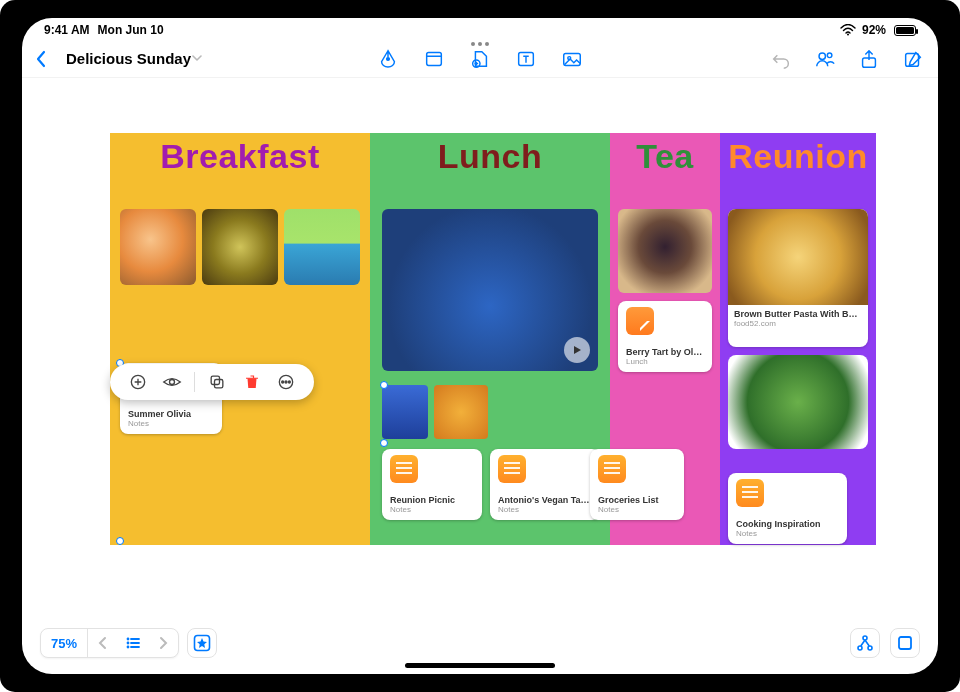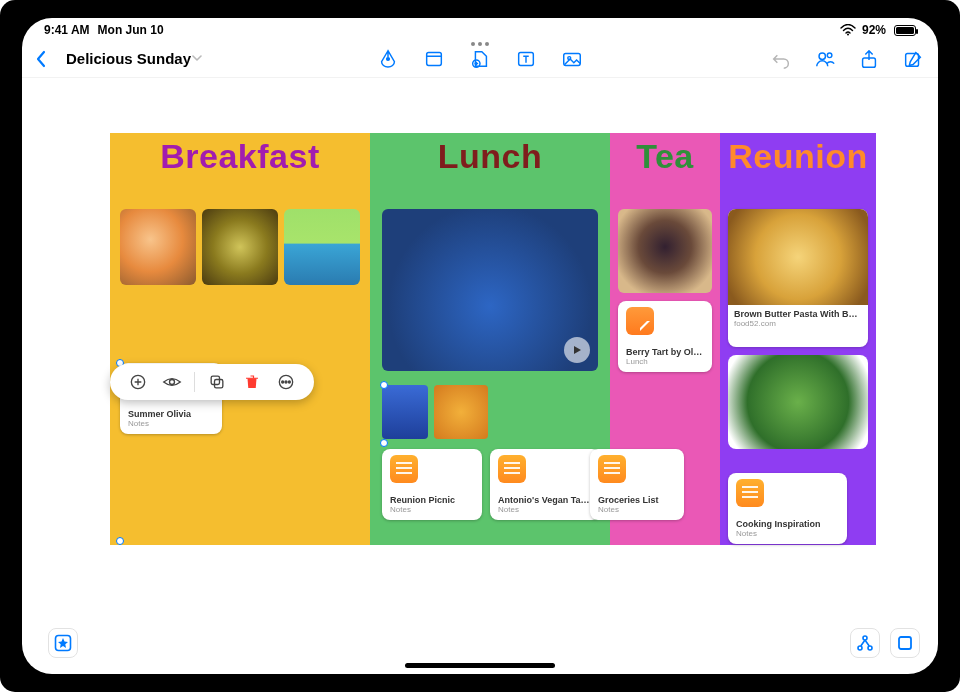--- a/index.html
+++ b/index.html
@@ -365,20 +365,41 @@
         <svg viewBox="0 0 24 24" width="20" height="20">
             <circle cx="12" cy="12" r="8"></circle>
             <circle cx="8" cy="12" r="1.2" fill="#444"></circle>
             <circle cx="12" cy="12" r="1.2" fill="#444"></circle>
             <circle cx="16" cy="12" r="1.2" fill="#444"></circle>
           </svg>
       </div>
     </div>
 
     <div class="bottom-bar">
+      <div class="zoom-pill">
+        <div class="pct">75%</div>
+        <div class="nbtn">
+          <svg width="10" height="14" viewBox="0 0 10 14">
+              <path d="M7 2 L2 7 L7 12" stroke="currentColor" fill="none" stroke-width="2" stroke-linecap="round"></path>
+            </svg>
+        </div>
+        <div class="nbtn active">
+          <svg width="16" height="14" viewBox="0 0 16 14">
+              <circle cx="3" cy="3" r="1.4" fill="#007aff"></circle>
+              <circle cx="3" cy="7" r="1.4" fill="#007aff"></circle>
+              <circle cx="3" cy="11" r="1.4" fill="#007aff"></circle>
+              <path d="M6 3 H14 M6 7 H14 M6 11 H14" stroke="#007aff" stroke-width="1.8" stroke-linecap="round"></path>
+            </svg>
+        </div>
+        <div class="nbtn">
+          <svg width="10" height="14" viewBox="0 0 10 14">
+              <path d="M3 2 L8 7 L3 12" stroke="currentColor" fill="none" stroke-width="2" stroke-linecap="round"></path>
+            </svg>
+        </div>
+      </div>
       <div class="fav-btn">
         <svg width="18" height="18" viewBox="0 0 18 18">
             <rect x="1.5" y="1.5" width="15" height="15" rx="3" stroke="#007aff" fill="none" stroke-width="1.6"></rect>
             <path d="M9 4 L10.5 7.5 L14 8 L11.3 10.3 L12 14 L9 12 L6 14 L6.7 10.3 L4 8 L7.5 7.5 Z" fill="#007aff"></path>
           </svg>
       </div>
       <div class="bottom-right">
         <div class="btn">
           <svg width="18" height="18" viewBox="0 0 18 18">
               <circle cx="9" cy="4" r="2" stroke="#007aff" fill="none" stroke-width="1.6"></circle>

